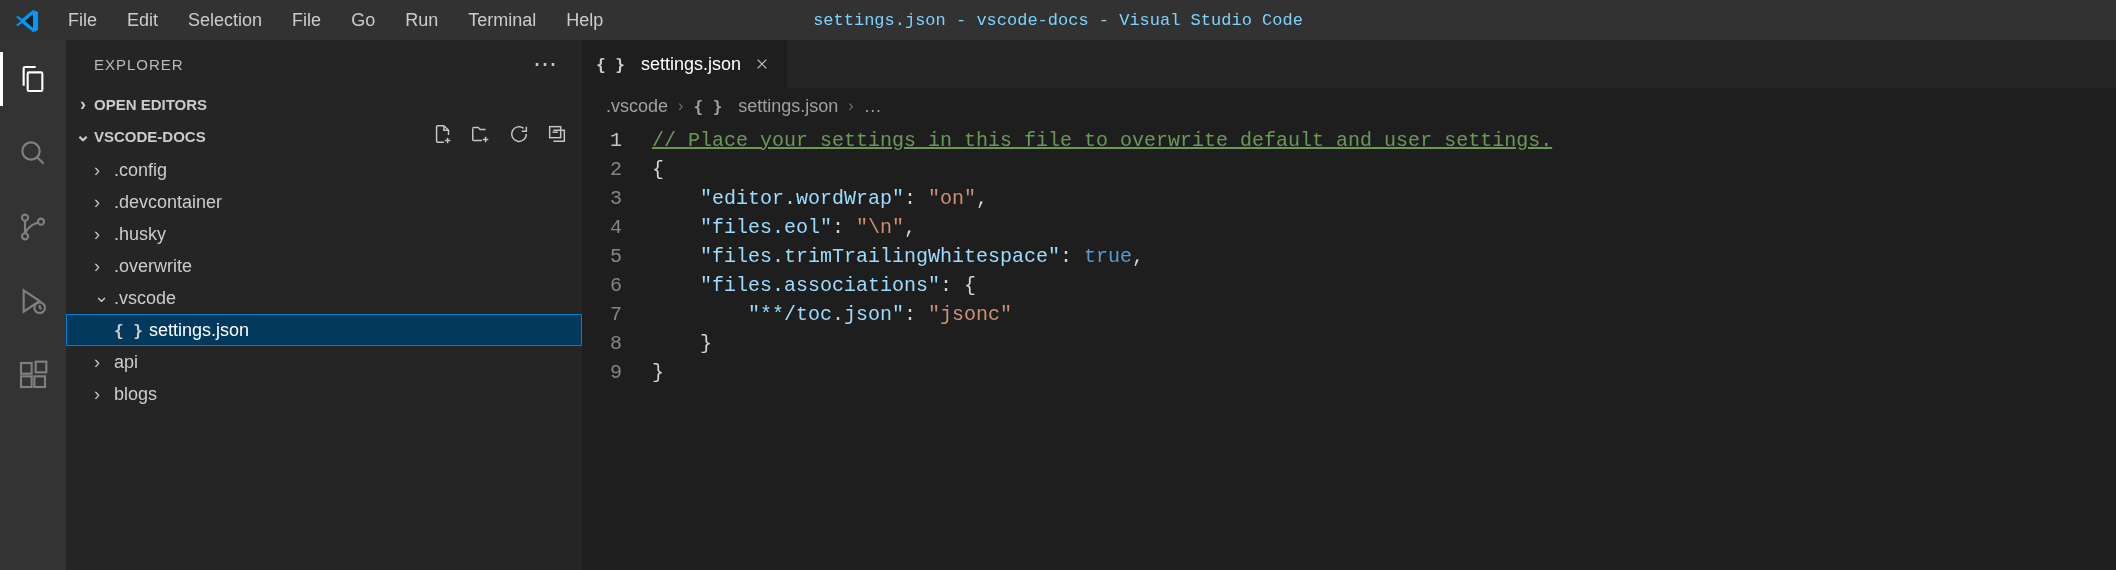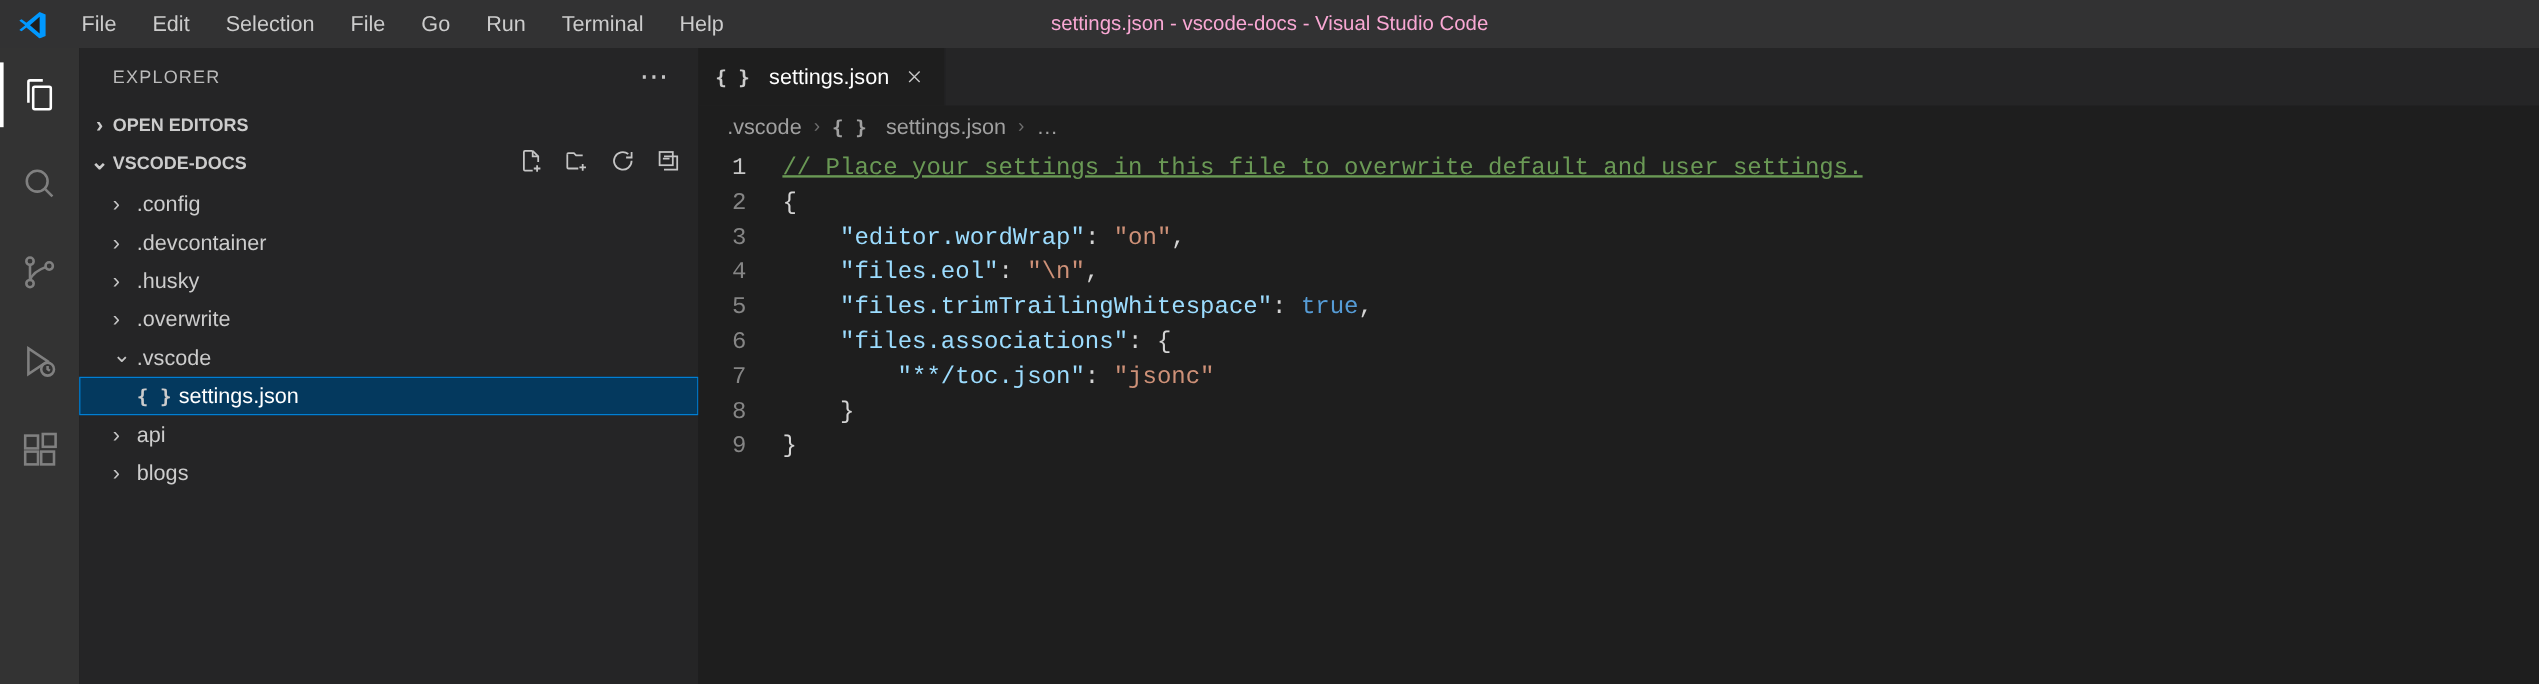--- a/index.html
+++ b/index.html
@@ -33,23 +33,24 @@
     .menu-item {
       padding: 6px 14px;
       color: #cccccc;
       font-size: 18px;
       cursor: pointer;
     }
     .window-title {
       position: absolute;
       left: 50%;
       transform: translateX(-50%);
-      color: #f9a8d4;
+      color: #7dd3fc;
       font-size: 17px;
       white-space: nowrap;
+      font-family: Liberation Mono, monospace;
     }
     .main { display: flex; height: calc(100% - 40px); }
     .activity-bar {
       width: 66px;
       background: #333333;
       display: flex;
       flex-direction: column;
       align-items: center;
       padding-top: 12px;
       gap: 20px;

